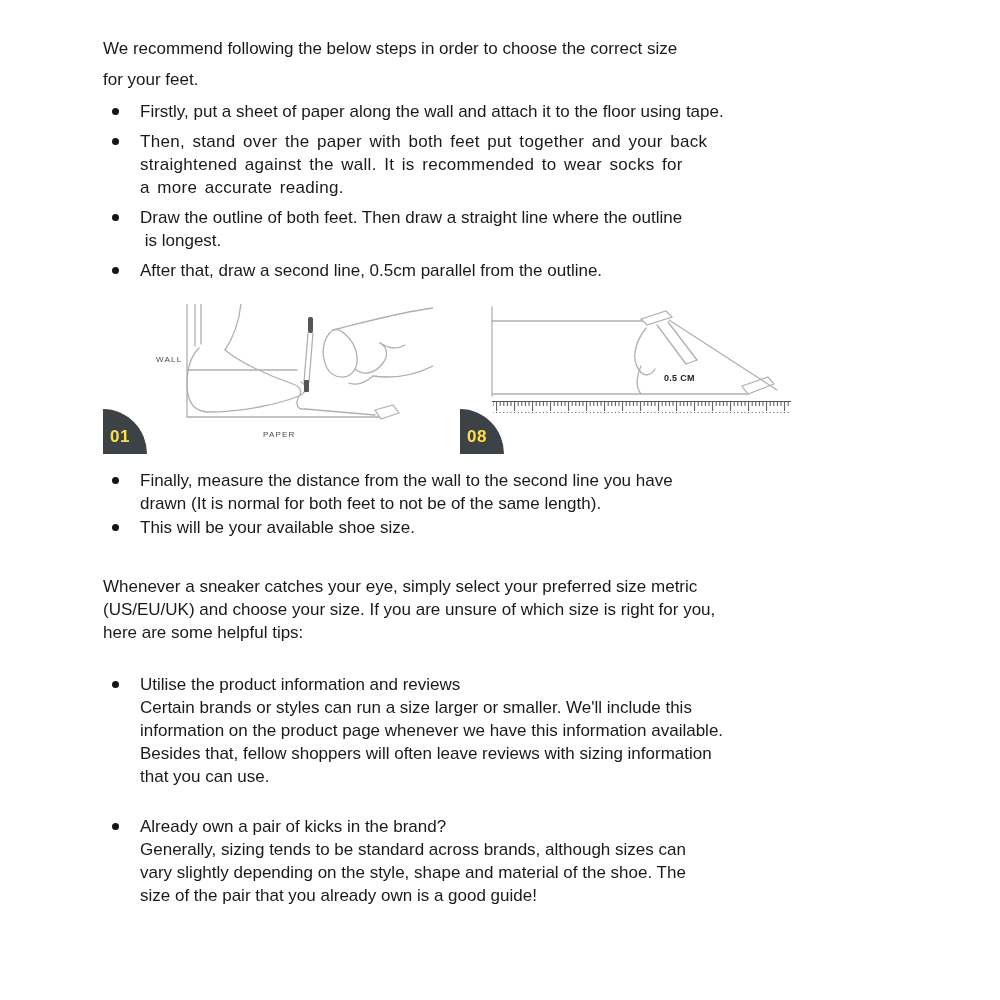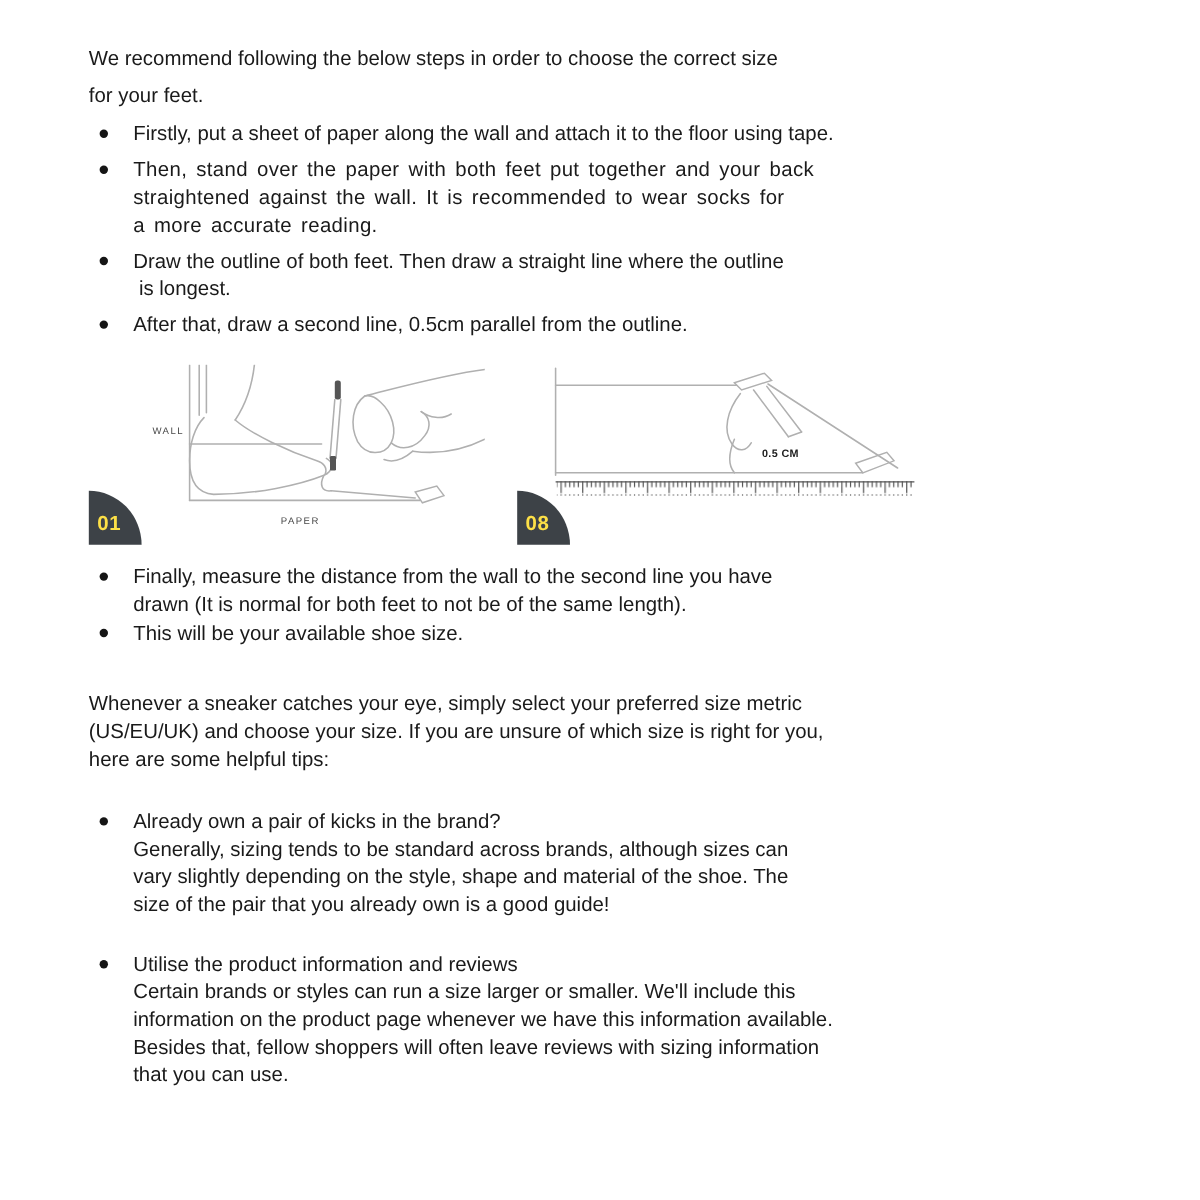--- a/index.html
+++ b/index.html
@@ -12,21 +12,21 @@
   html, body { margin: 0; padding: 0; background: #ffffff; }
   .page {
     position: relative;
     width: 1000px;
     height: 1000px;
     background: #ffffff;
     color: var(--text);
     font-family: "Liberation Sans", sans-serif;
     font-size: 17px;
     line-height: 23px;
-    padding: 33px 145px 0 74px;
+    padding: 33px 145px 0 103px;
     overflow: hidden;
   }
   .txt { white-space: pre-wrap; }
   p { margin: 0; }
   .intro { line-height: 31px; margin-bottom: 5px; }
   .note { margin-bottom: 33px; }
   ul { list-style: none; margin: 0; padding: 0; }
   li { position: relative; padding-left: 37px; }
   li::before {
     content: "";
@@ -191,27 +191,27 @@
 drawn (It is normal for both feet to not be of the same length).</li>
     <li class="txt">This will be your available shoe size.</li>
   </ul>
 
   <p class="tips-intro txt">Whenever a sneaker catches your eye, simply select your preferred size metric
 (US/EU/UK) and choose your size. If you are unsure of which size is right for you,
 here are some helpful tips:</p>
 
   <ul class="tips">
     <li>
-      <div class="txt">Already own a pair of kicks in the brand?</div>
-      <div class="txt">Generally, sizing tends to be standard across brands, although sizes can
-vary slightly depending on the style, shape and material of the shoe. The
-size of the pair that you already own is a good guide!</div>
-    </li>
-    <li>
       <div class="txt">Utilise the product information and reviews</div>
       <div class="txt">Certain brands or styles can run a size larger or smaller. We'll include this
 information on the product page whenever we have this information available.
 Besides that, fellow shoppers will often leave reviews with sizing information
 that you can use.</div>
     </li>
+    <li>
+      <div class="txt">Already own a pair of kicks in the brand?</div>
+      <div class="txt">Generally, sizing tends to be standard across brands, although sizes can
+vary slightly depending on the style, shape and material of the shoe. The
+size of the pair that you already own is a good guide!</div>
+    </li>
   </ul>
 
 </div>
 
 </body></html>

